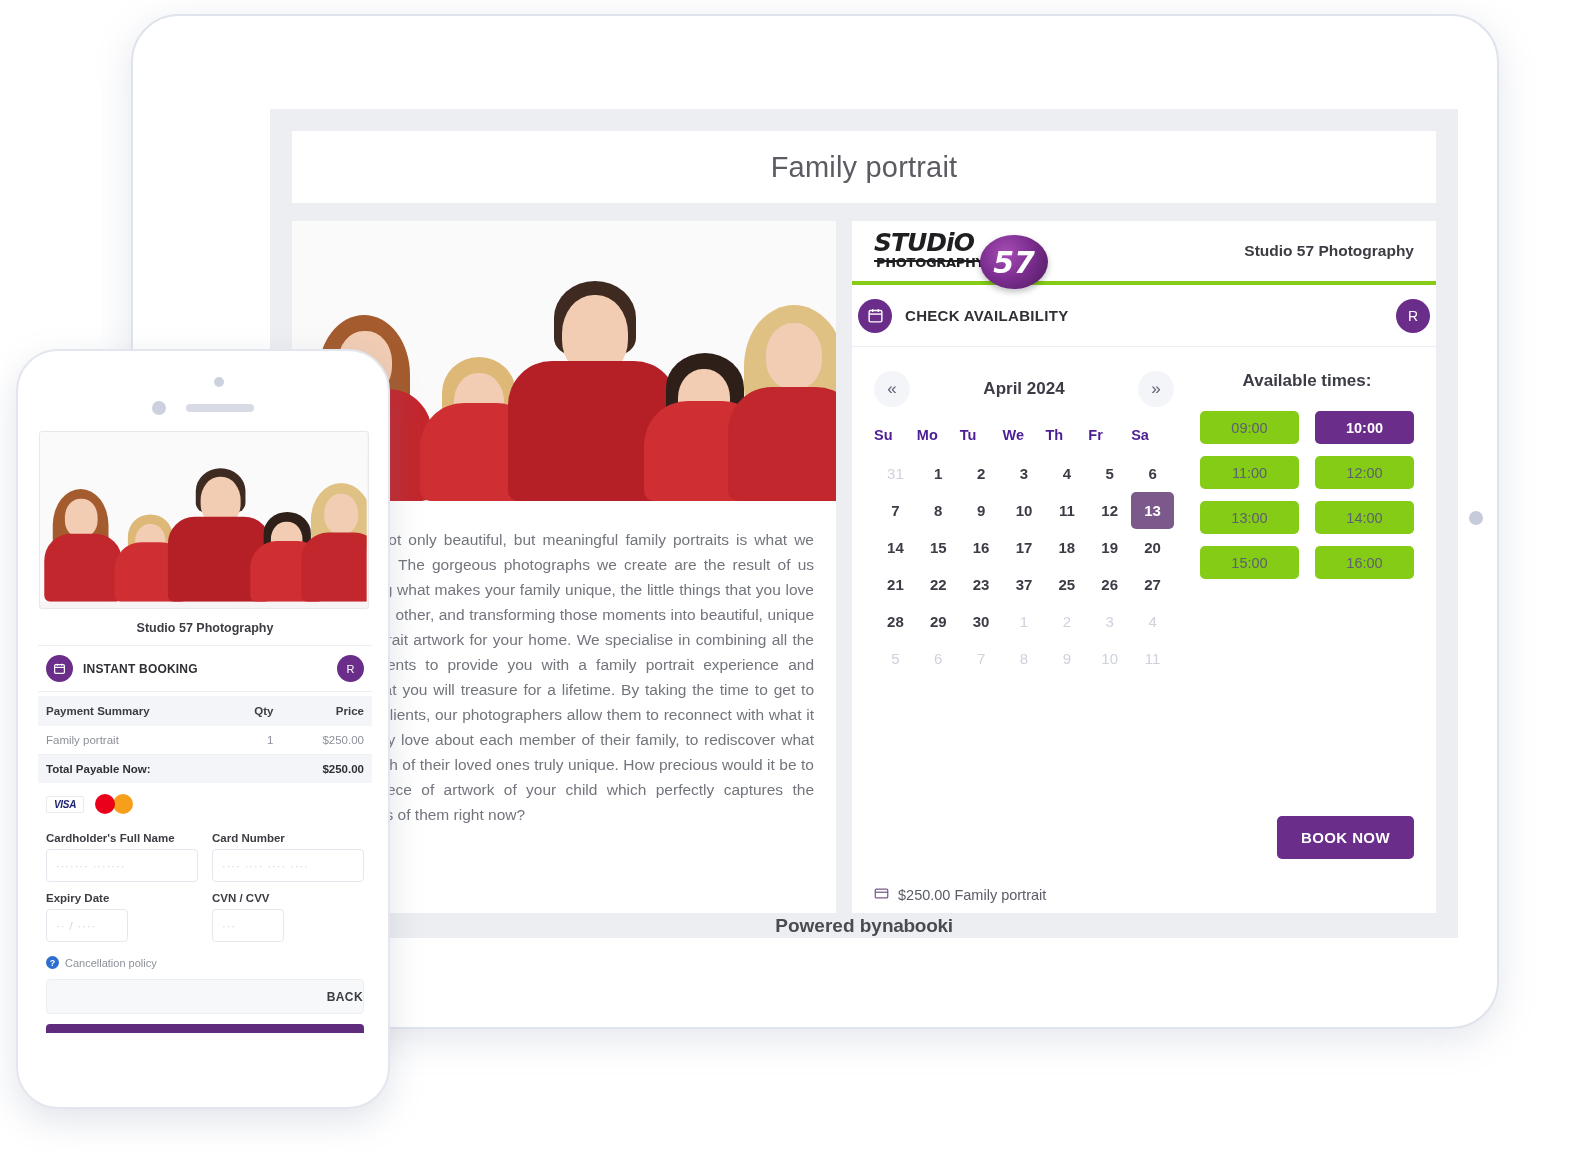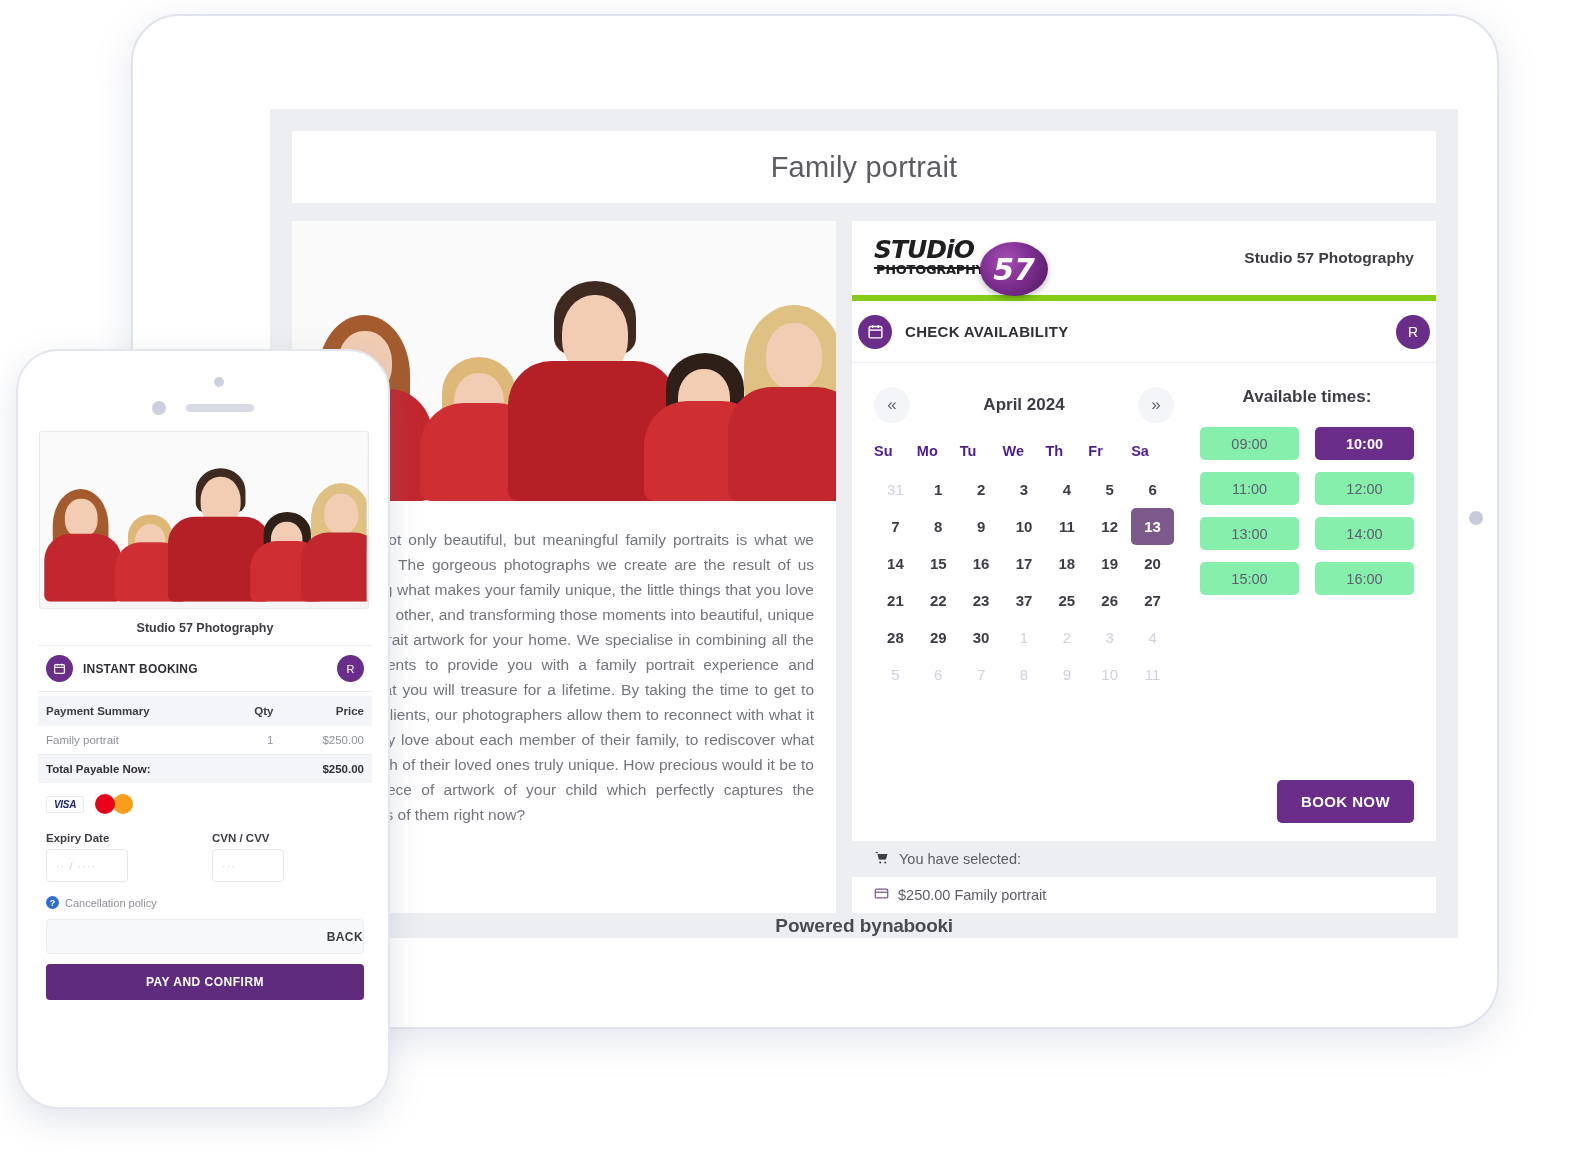--- a/index.html
+++ b/index.html
@@ -110,22 +110,22 @@
   }
 
   
   .widget {
     position: absolute; left: 582px; top: 112px;
     width: 584px; height: 692px;
     background: #ffffff;
     display: flex; flex-direction: column;
   }
   .widget-head {
-    height: 80px; display: flex; align-items: center;
-    padding: 0 22px; border-bottom: 6px solid #84cc16;
+    height: 64px; display: flex; align-items: center;
+    padding: 0 22px; border-bottom: 4px solid #84cc16;
   }
   .logo { width: 178px; height: 54px; position: relative; }
   .logo-studio {
     position: absolute; left: 0; top: 4px;
     font-family: "DejaVu Sans", sans-serif;
     font-size: 25px; font-weight: bold; letter-spacing: -1px;
     color: #1f1f22; font-style: italic;
   }
   .logo-photog {
     position: absolute; left: 2px; top: 31px;
@@ -198,21 +198,21 @@
   .times { flex: 1; padding-left: 26px; }
   .times-title {
     text-align: center; font-size: 17px; font-weight: bold;
     color: #3b3c45; margin-bottom: 20px;
   }
   .times-grid {
     display: grid; grid-template-columns: 1fr 1fr;
     gap: 12px 16px;
   }
   .slot {
-    height: 33px; border-radius: 5px; background: #86efac;
+    height: 33px; border-radius: 5px; background: #84cc16;
     display: flex; align-items: center; justify-content: center;
     font-size: 14.5px; color: #5c6070; cursor: pointer;
   }
   .slot.sel { background: #6a2d8a; color: #ffffff; font-weight: bold; }
 
   .book-wrap { padding: 0 22px 18px 22px; display: flex; justify-content: flex-end; }
   .book-btn {
     background: #6a2d8a; color: #ffffff; border: none;
     padding: 13px 24px; border-radius: 5px;
     font-size: 15px; font-weight: bold; letter-spacing: .4px;
@@ -468,31 +468,20 @@
                 <div class="slot">15:00</div>
                 <div class="slot">16:00</div>
               </div>
           </div>
         </div>
 
         <div class="book-wrap">
           <button class="book-btn">BOOK NOW</button>
         </div>
 
-        <div class="sel-bar">
-          <span>
-            <svg width="15" height="15" viewBox="0 0 24 24" fill="#3b3c45">
-              <path d="M2 3h3l2.6 11.6h10.1l2.3-8H7.2"></path>
-              <path d="M3 3h3l2.7 12h10.4l2.4-8.5H6.6l-.4-2H3z"></path>
-              <circle cx="10" cy="20" r="1.6"></circle>
-              <circle cx="18" cy="20" r="1.6"></circle>
-            </svg>
-          </span>
-          <span>You have selected:</span>
-        </div>
         <div class="sel-row">
           <span>
             <svg width="15" height="15" viewBox="0 0 24 24" fill="none" stroke="#7b5a8b" stroke-width="2">
               <rect x="2" y="5" width="20" height="14" rx="2"></rect>
               <line x1="2" y1="10" x2="22" y2="10"></line>
             </svg>
           </span>
           <span>$250.00 Family portrait</span>
         </div>
       </div>
@@ -585,20 +574,30 @@
         <div class="visa">VISA</div>
         <div class="mc">
             <i class="l"></i>
             <i class="r"></i>
           </div>
       </div>
 
       <div class="form">
         <div class="frow">
           <div class="fgroup">
+            <div class="flabel">Cardholder's Full Name</div>
+            <input class="finput" placeholder="······· ·······" style="">
+          </div>
+          <div class="fgroup">
+            <div class="flabel">Card Number</div>
+            <input class="finput" placeholder="···· ···· ···· ····" style="">
+          </div>
+        </div>
+        <div class="frow">
+          <div class="fgroup">
             <div class="flabel">Expiry Date</div>
             <input class="finput" style="width: 82px;" placeholder="·· / ····">
           </div>
           <div class="fgroup">
             <div class="flabel">CVN / CVV</div>
             <input class="finput" style="width: 72px;" placeholder="···">
           </div>
         </div>
       </div>
 

